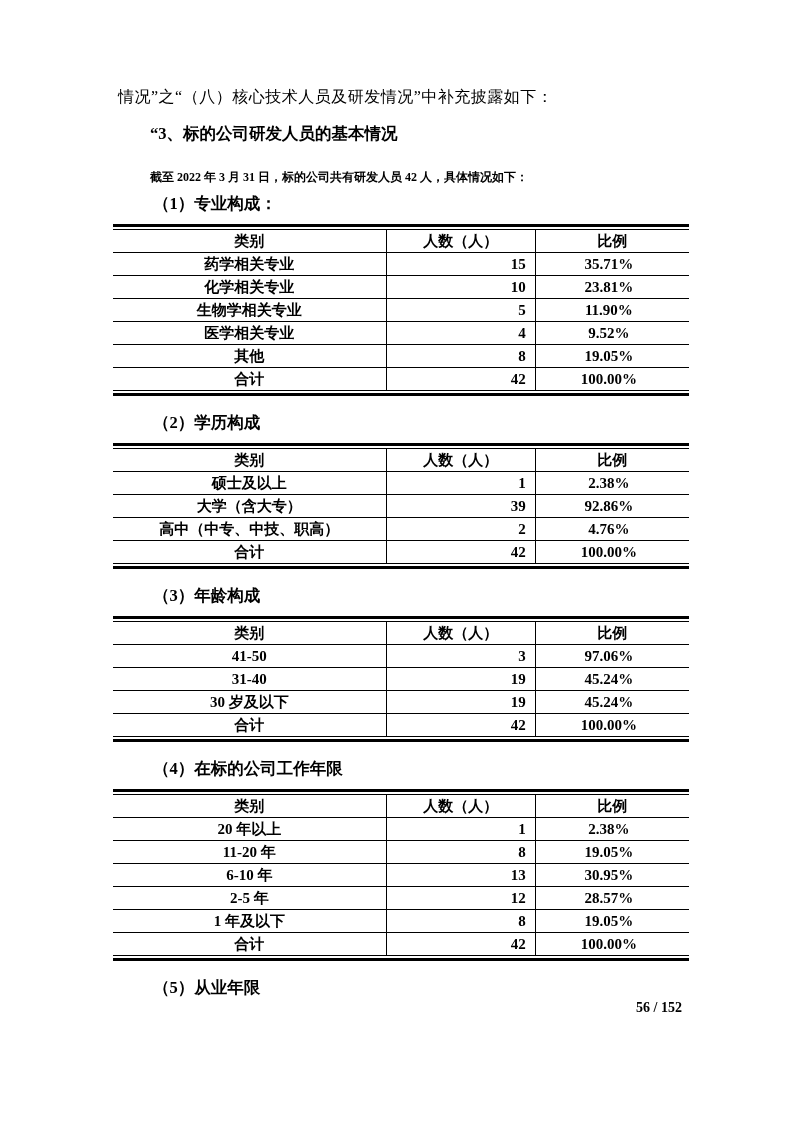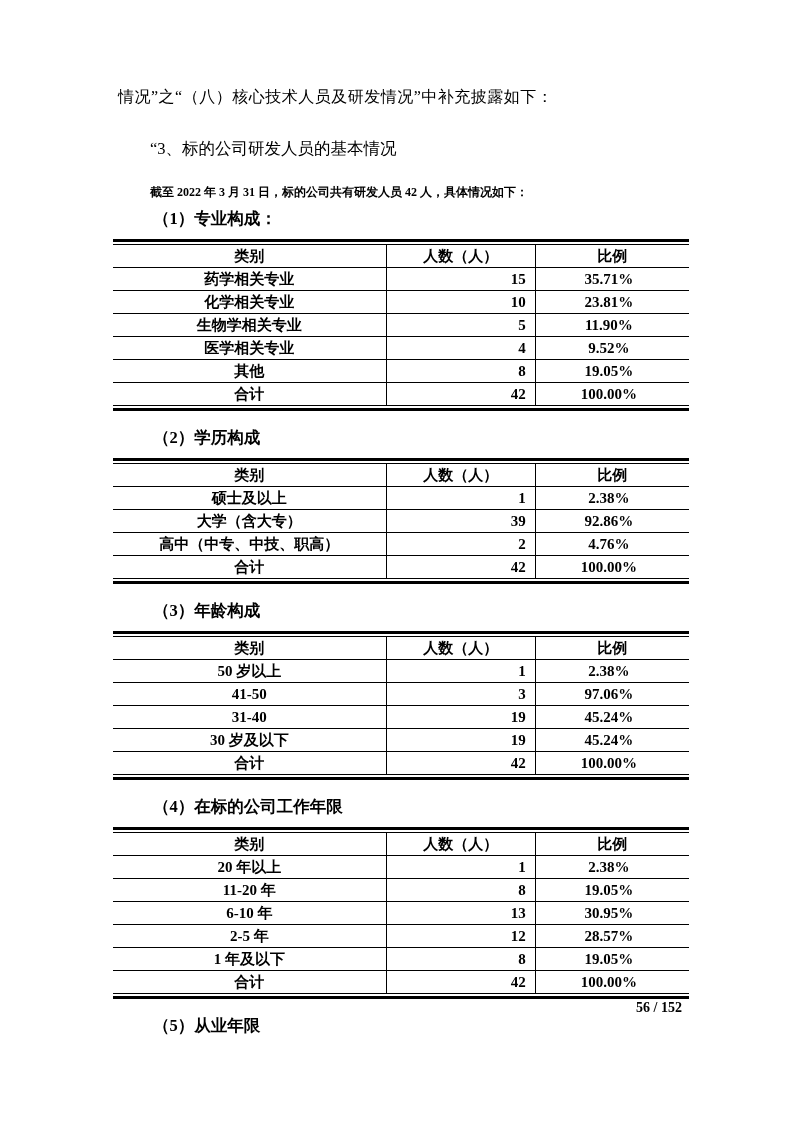--- a/index.html
+++ b/index.html
@@ -11,21 +11,21 @@
     color:#000;
     overflow:hidden;
     margin:0 auto;
   }
   .content{padding:86px 104px 0 113px;}
   .intro-line{
     font-size:16px;font-weight:400;margin:0 0 0 5px;
     letter-spacing:.5px;line-height:22px;
   }
   .section-heading{
-    font-size:16.5px;font-weight:400;margin:30px 0 0 37px;line-height:22px;
+    font-size:16.5px;font-weight:700;margin:15px 0 0 37px;line-height:22px;
   }
   .intro-paragraph{
     font-size:12px;font-weight:700;margin:21px 0 0 37px;line-height:22px;
   }
   .tcaption{
     font-size:16.5px;font-weight:700;margin:16px 0 9px 40px;line-height:22px;
   }
   .tcaption.first{margin-top:5px;}
   .tbl-wrap{
     border-top:3px solid #000;
@@ -157,25 +157,20 @@
       <table class="data">
         <thead>
             <tr>
               <th>类别</th>
               <th>人数（人）</th>
               <th>比例</th>
             </tr>
           </thead>
         <tbody>
             <tr>
-              <td>50 岁以上</td>
-              <td>1</td>
-              <td>2.38%</td>
-            </tr>
-            <tr>
               <td>41-50</td>
               <td>3</td>
               <td>97.06%</td>
             </tr>
             <tr>
               <td>31-40</td>
               <td>19</td>
               <td>45.24%</td>
             </tr>
             <tr>

